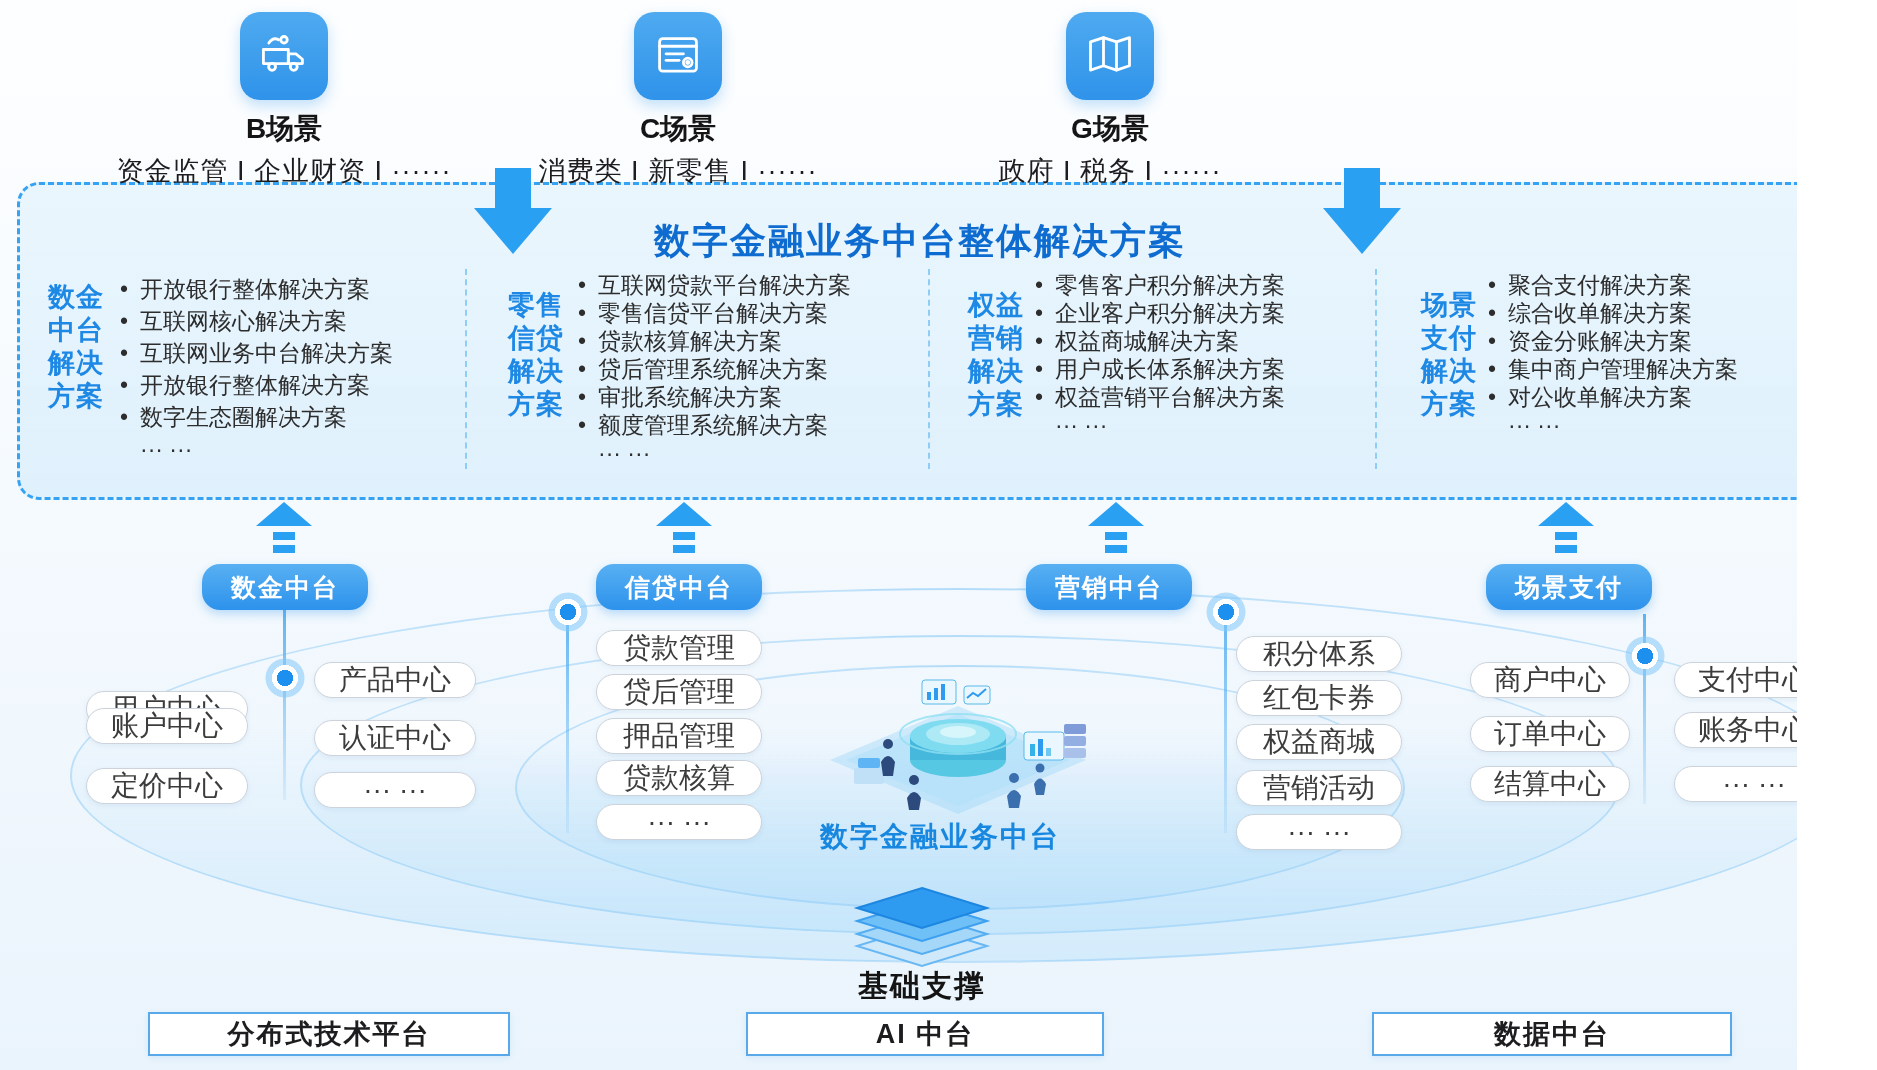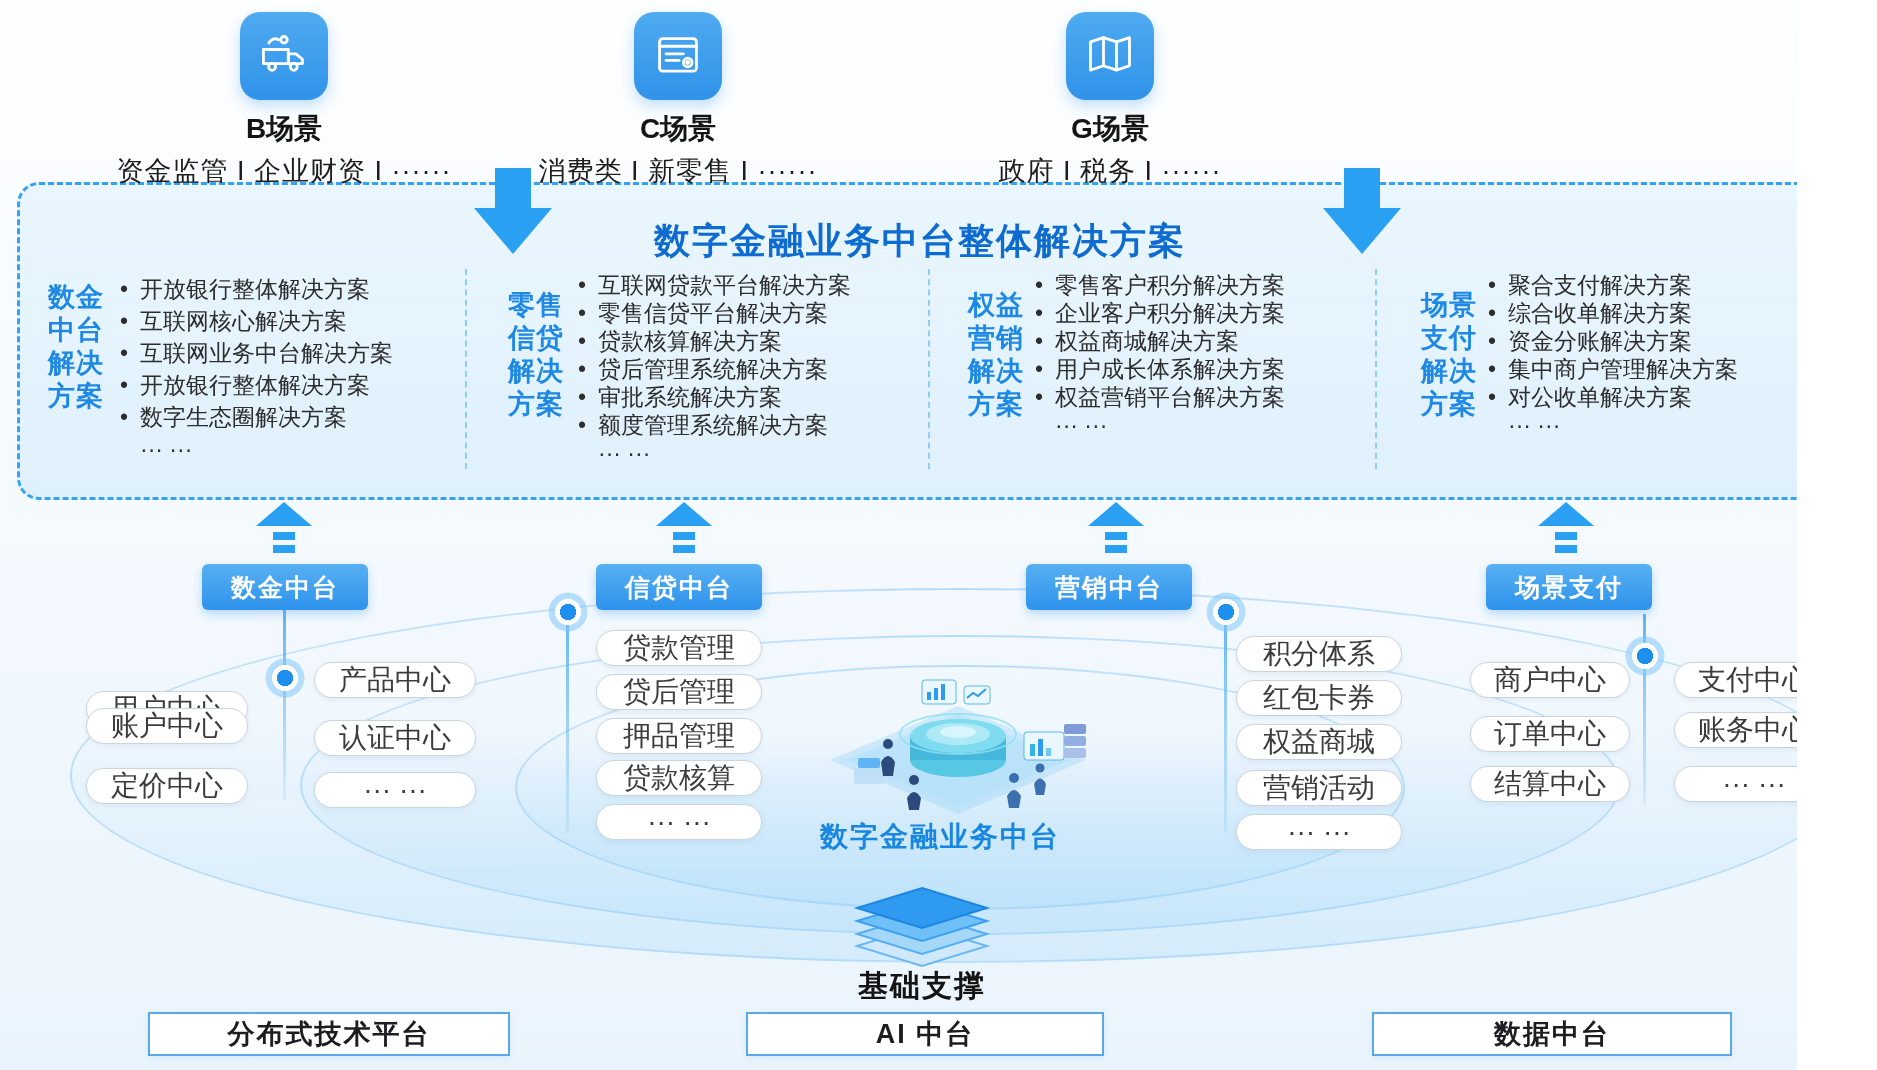--- a/index.html
+++ b/index.html
@@ -32,21 +32,21 @@
   .lh28 li { line-height:28px; }
   .divider { position:absolute; top:84px; height:200px; border-left:2px dashed #8ecdf5; }
 
   
   .arrow { position:absolute; z-index:6; }
 
   
   .ring { position:absolute; border-radius:50%; z-index:1;
           border:2px solid rgba(150,205,245,.55);
           background:linear-gradient(180deg, rgba(235,247,253,0) 35%, rgba(168,218,250,.35) 100%); }
-  .chip { position:absolute; top:564px; height:46px; width:166px; border-radius:6px;
+  .chip { position:absolute; top:564px; height:46px; width:166px; border-radius:18px;
           background:linear-gradient(180deg,#58b0f2,#2d92ec); color:#fff;
           font-size:25px; font-weight:600; letter-spacing:2px;
           display:flex; align-items:center; justify-content:center; z-index:5;
           box-shadow:0 4px 10px rgba(45,146,236,.30); }
   .vline { position:absolute; width:3px; z-index:2;
            background:linear-gradient(180deg, rgba(88,176,242,.95), rgba(88,176,242,.12)); }
   .dot { position:absolute; width:40px; height:40px; border-radius:50%; z-index:3;
          background:radial-gradient(circle, #1d8fee 0 8px, #ffffff 8px 13px,
                     rgba(130,200,250,.55) 13px 19px, rgba(130,200,250,0) 20px); }
   .pill { position:absolute; height:36px; width:162px; background:#fff;

